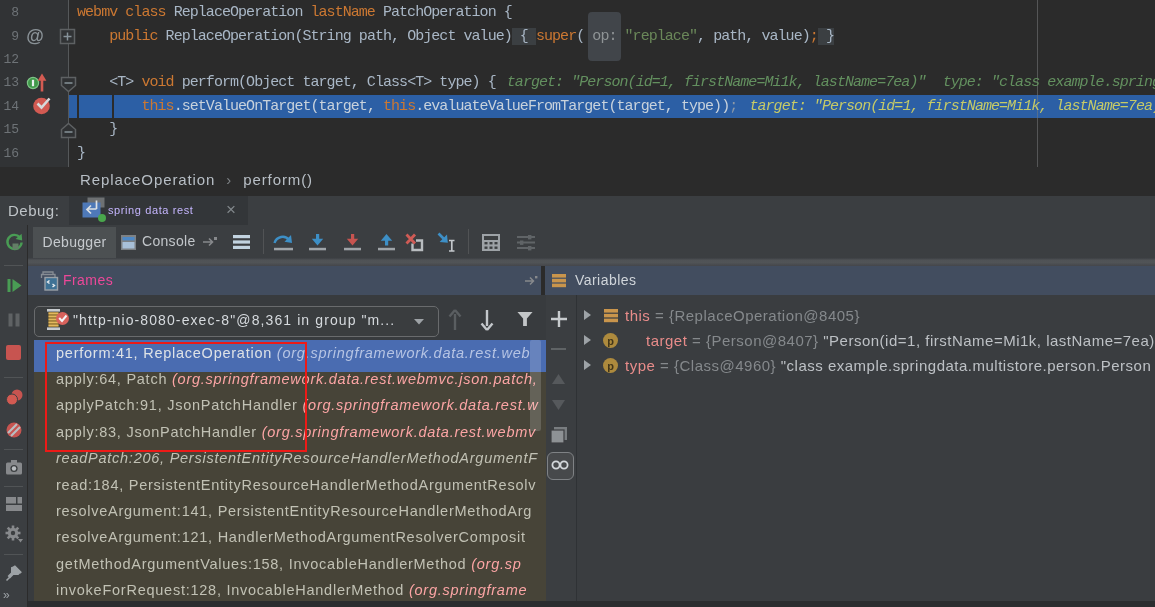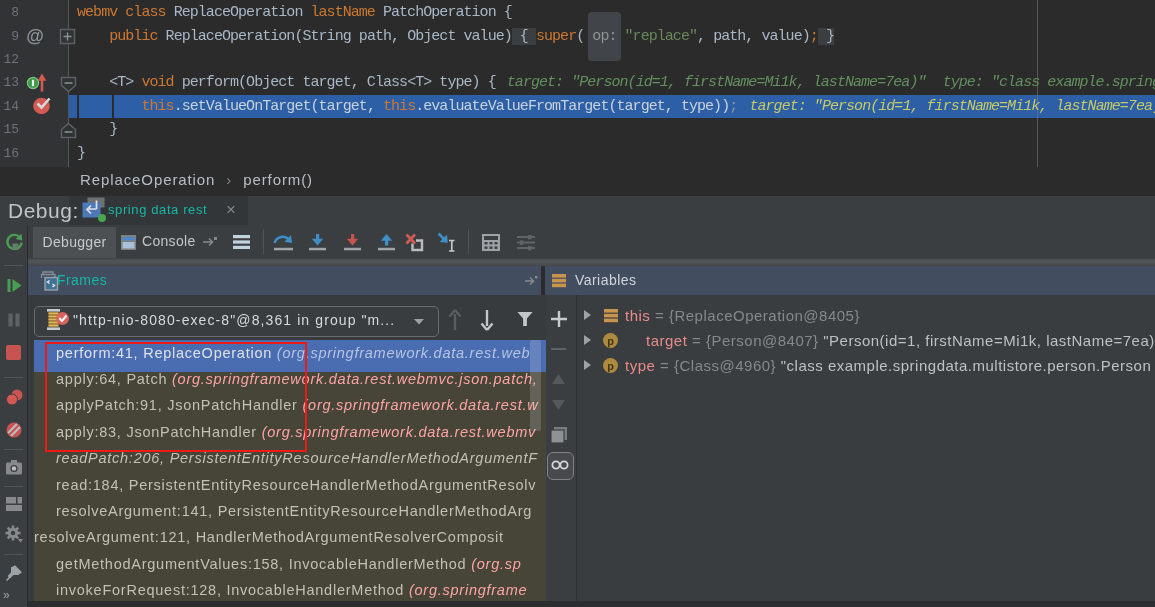--- a/index.html
+++ b/index.html
@@ -116,28 +116,28 @@
 
   <svg class="abs" style="left:60px;top:122px;" width="17" height="17" viewBox="0 0 17 17">
      <path d="M1.5 15.5 L15.5 15.5 L15.5 7.5 L8.5 1.5 L1.5 7.5 Z" fill="#2f3133" stroke="#5e6163" stroke-width="1.5"></path>
      <line x1="4.5" y1="10" x2="12.5" y2="10" stroke="#87939a" stroke-width="1.5"></line>
   </svg>
 
   <div id="crumbs" class="abs"><span style="margin-left:80px;">ReplaceOperation</span><span style="color:#7f8487;margin:0 11px;">›</span><span>perform()</span></div>
 
   <div id="dbgrow" class="abs"></div>
   <div id="dbgtab" class="abs"></div>
-  <div class="abs" style="left:8px;top:196px;height:29px;line-height:29px;color:#bfc4c8;font-size:21px;letter-spacing:0.5px;">Debug:</div>
+  <div class="abs" style="left:8px;top:196px;height:29px;line-height:29px;color:#bfc4c8;font-size:15px;letter-spacing:0.5px;">Debug:</div>
   <svg class="abs" style="left:82px;top:197px;" width="25" height="26" viewBox="0 0 25 26">
      <rect x="5.5" y="0.5" width="17" height="10" fill="#6e7173"></rect>
      <rect x="0.5" y="5.5" width="18" height="15" fill="#4e79b8"></rect>
      <path d="M14.5 3.5 L14.5 12 M14.5 12 L5.5 12 M9 8.5 L5 12.5 L9 16.5" fill="none" stroke="#dde1e4" stroke-width="1.7"></path>
      <circle cx="20" cy="21" r="4" fill="#49a64c"></circle>
   </svg>
-  <div class="abs" style="left:108px;top:196px;height:29px;line-height:28px;color:#14b8a6;font-size:13px;letter-spacing:0.6px;">spring data rest</div>
+  <div class="abs" style="left:108px;top:196px;height:29px;line-height:28px;color:#c4b5fd;font-size:11px;letter-spacing:0.6px;">spring data rest</div>
   <div class="abs" style="left:226px;top:196px;height:29px;line-height:28px;color:#81878b;font-size:17px;">×</div>
 
   <div id="toolrow" class="abs"></div>
   <div id="tabDebugger" class="abs">Debugger</div>
 
   <svg class="abs" style="left:120px;top:234px;" width="17" height="17" viewBox="0 0 17 17">
      <rect x="1" y="1" width="15" height="15" fill="#7d8184"></rect>
      <rect x="2.5" y="3" width="12" height="3.4" fill="#4d88c6"></rect>
      <rect x="2.5" y="8" width="12" height="6.5" fill="#a8c0d8"></rect>
   </svg>
@@ -293,21 +293,21 @@
   <div id="hdrVars" class="abs"></div>
   <div id="hdrgap" class="abs"></div>
 
   <svg class="abs" style="left:40px;top:271px;" width="19" height="20" viewBox="0 0 19 20">
      <path d="M3 4 L3 1 L13 1 L13 3" fill="none" stroke="#878d94" stroke-width="1.3"></path>
      <path d="M1.5 7 L1.5 3.5 L15 3.5 L15 6" fill="none" stroke="#878d94" stroke-width="1.3"></path>
      <rect x="5" y="6.5" width="12.5" height="12.5" fill="#3f7295" stroke="#9aa0a7" stroke-width="1.4"></rect>
      <path d="M9.5 9.5 L7.5 11 L9.5 12.5" fill="none" stroke="#e8ecef" stroke-width="1.4"></path>
      <path d="M12.5 13 L14.5 14.5 L12.5 16" fill="none" stroke="#e8ecef" stroke-width="1.4"></path>
   </svg>
-  <div class="abs" style="left:57px;top:266px;height:14px;line-height:29px;color:#14b8a6;font-size:14px;letter-spacing:0.45px;">Frames</div>
+  <div class="abs" style="left:63px;top:266px;height:14px;line-height:29px;color:#ec4899;font-size:14px;letter-spacing:0.45px;">Frames</div>
   <svg class="abs" style="left:524px;top:275px;" width="14" height="12" viewBox="0 0 14 12">
      <path d="M1 6 L9 6 M6 2.5 L9.5 6 L6 9.5" fill="none" stroke="#87898c" stroke-width="1.5"></path>
      <rect x="11" y="1" width="2.4" height="2.4" fill="#87898c"></rect>
   </svg>
 
   <svg class="abs" style="left:551px;top:273px;" width="16" height="15" viewBox="0 0 16 15">
      <rect x="1" y="1" width="14" height="3.6" fill="#c9954c"></rect>
      <rect x="1" y="5.8" width="14" height="3.6" fill="#c9954c"></rect>
      <rect x="1" y="10.6" width="14" height="3.6" fill="#c9954c"></rect>
   </svg>
@@ -315,21 +315,21 @@
 
   <div id="framesPanel" class="abs">
     <div id="olive"></div>
     <div class="frow frow1" style="top:44.5px;"><span style="margin-left:22px;">perform:41, ReplaceOperation </span><span class="pkg">(org.springframework.data.rest.web</span></div>
     <div class="frow frowo" style="top:70.9px;"><span style="margin-left:22px;">apply:64, Patch </span><span class="pkg">(org.springframework.data.rest.webmvc.json.patch,</span></div>
     <div class="frow frowo" style="top:97.3px;"><span style="margin-left:22px;">applyPatch:91, JsonPatchHandler </span><span class="pkg">(org.springframework.data.rest.w</span></div>
     <div class="frow frowo" style="top:123.7px;"><span style="margin-left:22px;">apply:83, JsonPatchHandler </span><span class="pkg">(org.springframework.data.rest.webmv</span></div>
     <div class="frow frowo" style="top:150.1px;"><span style="margin-left:22px;font-style:italic;">readPatch:206, PersistentEntityResourceHandlerMethodArgumentF</span></div>
     <div class="frow frowo" style="top:176.5px;"><span style="margin-left:22px;">read:184, PersistentEntityResourceHandlerMethodArgumentResolv</span></div>
     <div class="frow frowo" style="top:202.9px;"><span style="margin-left:22px;">resolveArgument:141, PersistentEntityResourceHandlerMethodArg</span></div>
-    <div class="frow frowo" style="top:229.3px;"><span style="text-align:right;">resolveArgument:121, HandlerMethodArgumentResolverComposit</span></div>
+    <div class="frow frowo" style="top:229.3px;"><span style="margin-left:22px;text-align:right;">resolveArgument:121, HandlerMethodArgumentResolverComposit</span></div>
     <div class="frow frowo" style="top:255.7px;"><span style="margin-left:22px;">getMethodArgumentValues:158, InvocableHandlerMethod </span><span class="pkg">(org.sp</span></div>
     <div class="frow frowo" style="top:282.1px;"><span style="margin-left:22px;">invokeForRequest:128, InvocableHandlerMethod </span><span class="pkg">(org.springframe</span></div>
 
     <div style="position:absolute;left:502px;top:44.5px;width:11px;height:91px;background:rgba(255,255,255,0.16);border-radius:2px;"></div>
 
     <div id="combo"></div>
     <svg style="position:absolute;left:17px;top:13px;" width="26" height="24" viewBox="0 0 26 24">
       <rect x="2" y="1" width="13" height="2.6" fill="#c7cbce"></rect>
       <rect x="2" y="19.4" width="13" height="2.6" fill="#c7cbce"></rect>
       <g>

